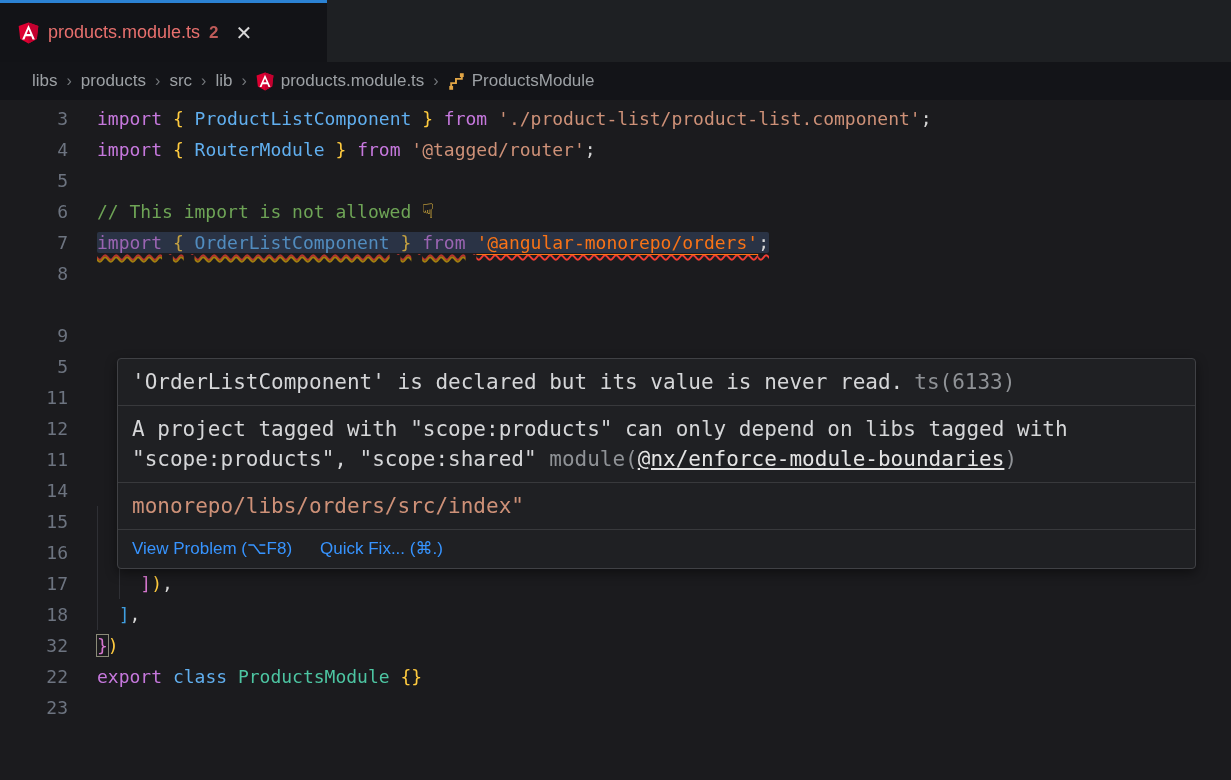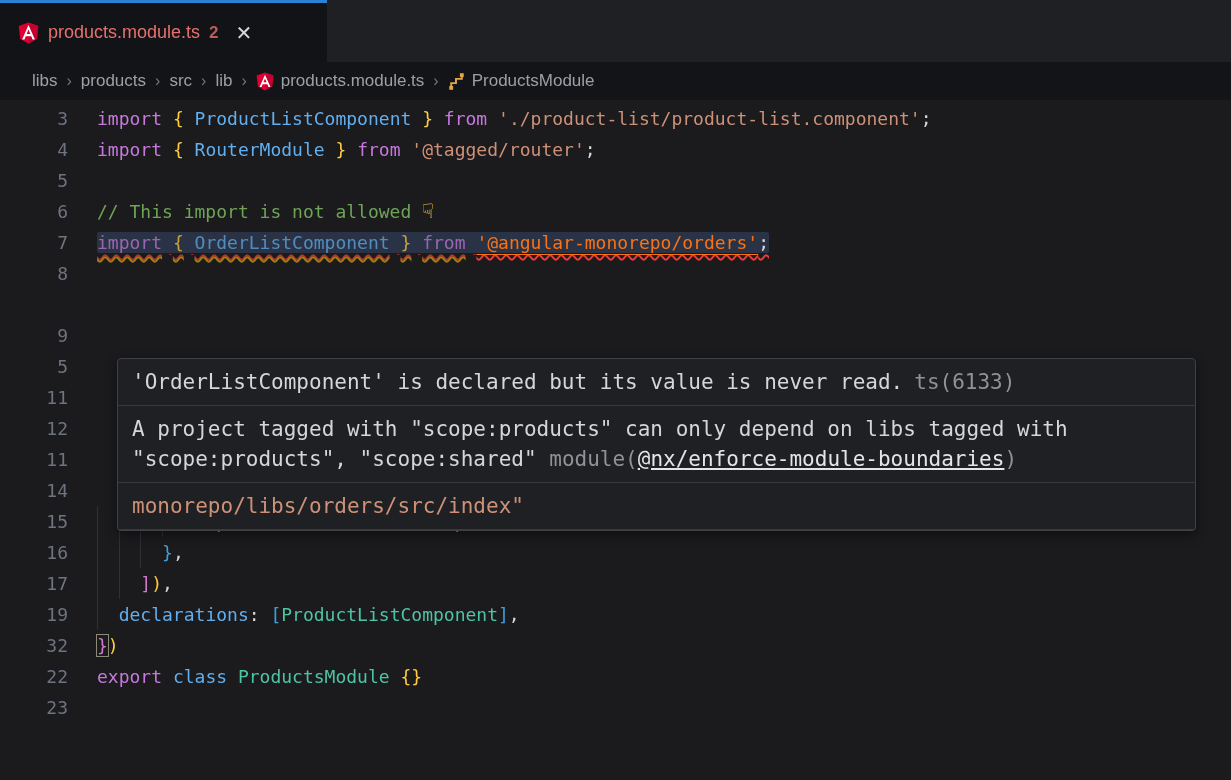--- a/index.html
+++ b/index.html
@@ -179,22 +179,22 @@
       </div>
       <div class="row">
         <div class="ln">16</div>
         <div class="codeln"><span class="guide" style="left: 0ch;"></span><span class="guide" style="left: 2ch;"></span><span class="guide" style="left: 4ch;"></span><span class="pun">      </span><span class="br3">}</span><span class="pun">,</span></div>
       </div>
       <div class="row">
         <div class="ln">17</div>
         <div class="codeln"><span class="guide" style="left: 0ch;"></span><span class="guide" style="left: 2ch;"></span><span class="pun">    </span><span class="br2">]</span><span class="br1">)</span><span class="pun">,</span></div>
       </div>
       <div class="row">
-        <div class="ln">19</div>
-        <div class="codeln"><span class="guide" style="left: 0ch;"></span><span class="pun">  </span><span class="prop">declarations</span><span class="pun">:</span><span class="pun"> </span><span class="br3">[</span><span class="teal">ProductListComponent</span><span class="br3">]</span><span class="pun">,</span></div>
+        <div class="ln">18</div>
+        <div class="codeln"><span class="guide" style="left: 0ch;"></span><span class="pun">  </span><span class="br3">]</span><span class="pun">,</span></div>
       </div>
       <div class="row">
         <div class="ln">32</div>
         <div class="codeln"><span class="br2 match">}</span><span class="br1">)</span></div>
       </div>
       <div class="row">
         <div class="ln">22</div>
         <div class="codeln"><span class="kw">export</span><span class="pun"> </span><span class="typ">class</span><span class="pun"> </span><span class="teal">ProductsModule</span><span class="pun"> </span><span class="br1">{}</span></div>
       </div>
       <div class="row">
@@ -207,14 +207,18 @@
     <div class="hsec">
       <span>'OrderListComponent' is declared but its value is never read.</span><span class="hdim hcode">ts(6133)</span>
     </div>
     <div class="hsec">
       <div>A project tagged with "scope:products" can only depend on libs tagged with</div>
       <div><span>"scope:products", "scope:shared" </span><span class="hdim">module(</span><span class="hlink">@nx/enforce-module-boundaries</span><span class="hdim">)</span></div>
     </div>
     <div class="hsec">
       <div><span class="hstr">monorepo/libs/orders/src/index"</span></div>
     </div>
+    <div class="hstatus">
+      <span class="haction">View Problem (⌥F8)</span>
+      <span class="haction">Quick Fix... (⌘.)</span>
+    </div>
   </div>
 </div>
 
 </body></html>

